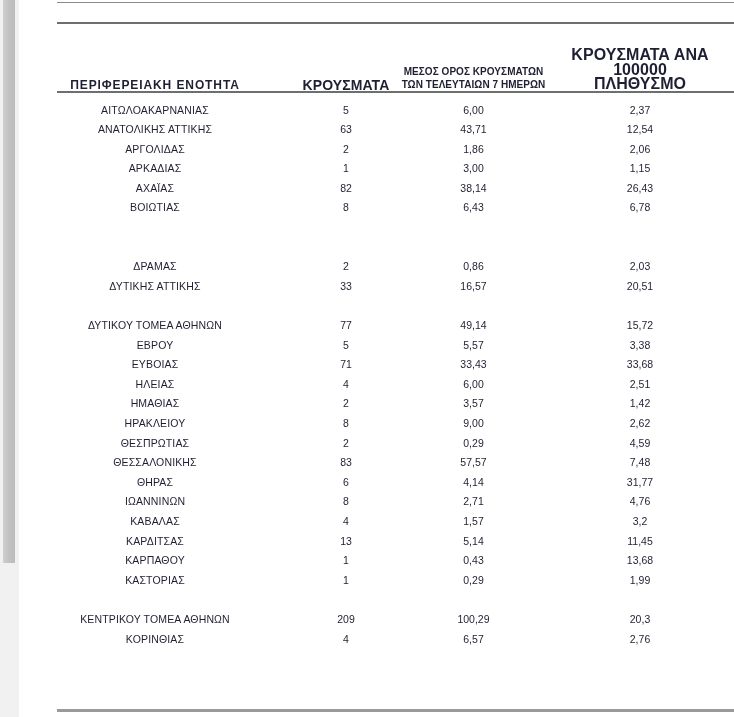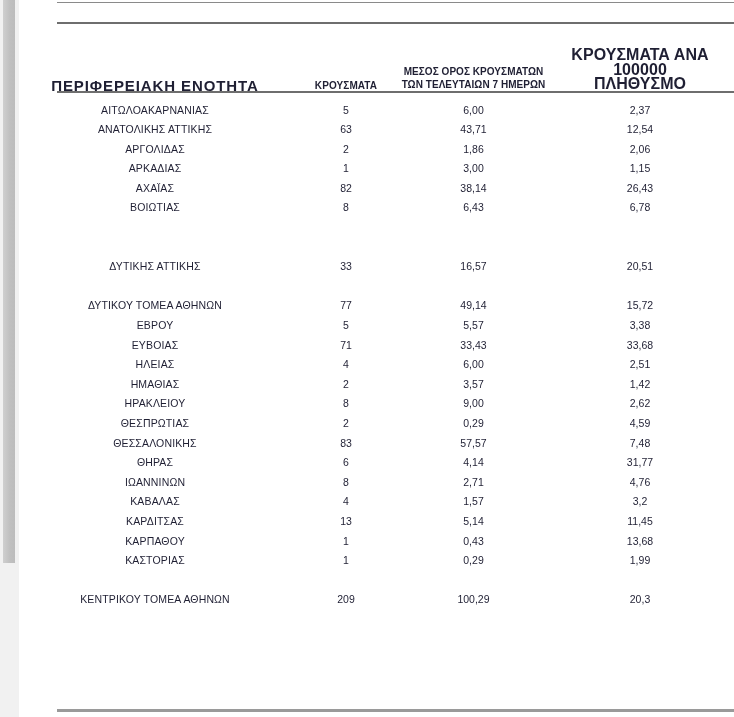--- a/index.html
+++ b/index.html
@@ -67,27 +67,27 @@
     font-size: 10.5px;
     padding: 0;
     vertical-align: bottom;
     text-align: center;
     line-height: 13px;
     color: #1f1f33;
   }
   thead tr.head-spacer th { height: 48px; }
   thead th .hdr-name {
     letter-spacing: 0.9px;
-    font-size: 15px;
+    font-size: 12px;
     display: block;
     padding-bottom: 4px;
   }
   thead th .hdr-plain {
     display: block;
-    font-size: 10px;
+    font-size: 14px;
     letter-spacing: 0.1px;
     padding-bottom: 4px;
   }
   thead th .hdr-wrap {
     display: block;
     font-size: 10px;
     letter-spacing: 0.05px;
     line-height: 13.5px;
     padding-bottom: 4px;
   }
@@ -202,20 +202,26 @@
           <td>6,43</td>
           <td>6,78</td>
         </tr>
         <tr class="gap">
           <td colspan="4"></td>
         </tr>
         <tr class="gap">
           <td colspan="4"></td>
         </tr>
         <tr>
+          <td class="name">ΔΡΑΜΑΣ</td>
+          <td>2</td>
+          <td>0,86</td>
+          <td>2,03</td>
+        </tr>
+        <tr>
           <td class="name">ΔΥΤΙΚΗΣ ΑΤΤΙΚΗΣ</td>
           <td>33</td>
           <td>16,57</td>
           <td>20,51</td>
         </tr>
         <tr class="gap">
           <td colspan="4"></td>
         </tr>
         <tr>
           <td class="name">ΔΥΤΙΚΟΥ ΤΟΜΕΑ ΑΘΗΝΩΝ</td>
@@ -303,16 +309,22 @@
         </tr>
         <tr class="gap">
           <td colspan="4"></td>
         </tr>
         <tr>
           <td class="name">ΚΕΝΤΡΙΚΟΥ ΤΟΜΕΑ ΑΘΗΝΩΝ</td>
           <td>209</td>
           <td>100,29</td>
           <td>20,3</td>
         </tr>
+        <tr>
+          <td class="name">ΚΟΡΙΝΘΙΑΣ</td>
+          <td>4</td>
+          <td>6,57</td>
+          <td>2,76</td>
+        </tr>
       </tbody>
   </table>
 
 </div>
 
 </body></html>

